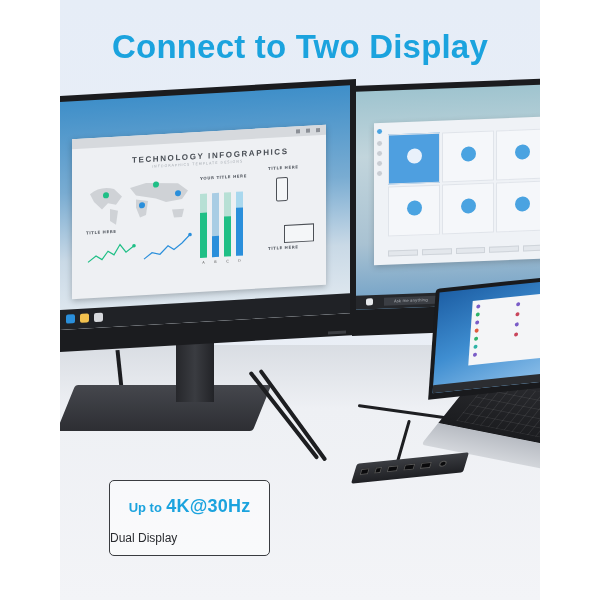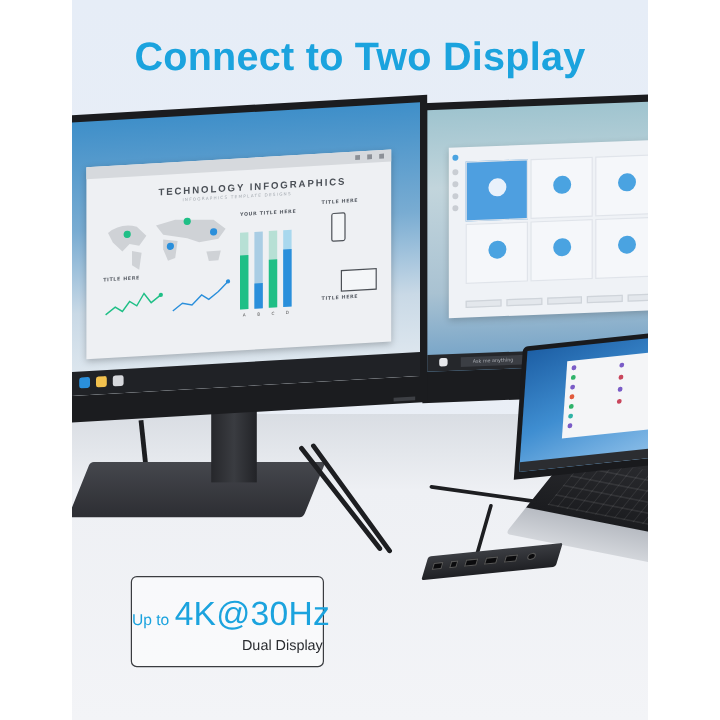--- a/index.html
+++ b/index.html
@@ -135,24 +135,24 @@
 
   
   .badge {
     position: absolute; left: 49px; top: 480px; width: 161px; height: 76px;
     border: 1px solid #3a3c40; border-radius: 5px; background: rgba(255,255,255,0.55);
   }
   .badge-line1 {
     position: absolute; left: 0; top: 15px; width: 100%; text-align: center;
     font-family: "Liberation Sans", sans-serif; color: #1ba3de; white-space: nowrap;
   }
-  .badge-pre { font-size: 13px; font-weight: normal; }
-  .badge-spec { font-size: 28px; font-weight: normal; letter-spacing: 0.2px; }
+  .badge-pre { font-size: 13px; font-weight: bold; }
+  .badge-spec { font-size: 18px; font-weight: bold; letter-spacing: 0.2px; }
   .badge-line2 {
-    position: absolute; left: 0; top: 50px; width: 100%; text-align: right;
+    position: absolute; left: 0; top: 50px; width: 100%; text-align: left;
     font-family: "Liberation Sans", sans-serif; font-size: 12px; color: #2a2c30;
   }
 </style>
 </head>
 <body>
 
 <div class="photo">
 
   <div class="headline">Connect to Two Display</div>
 

